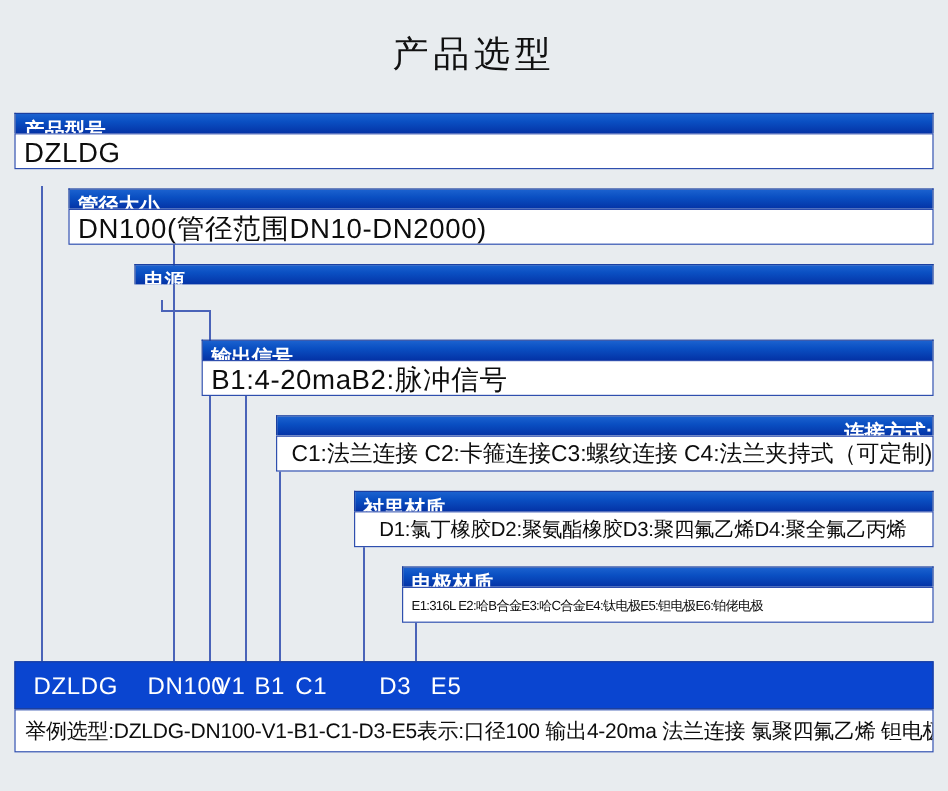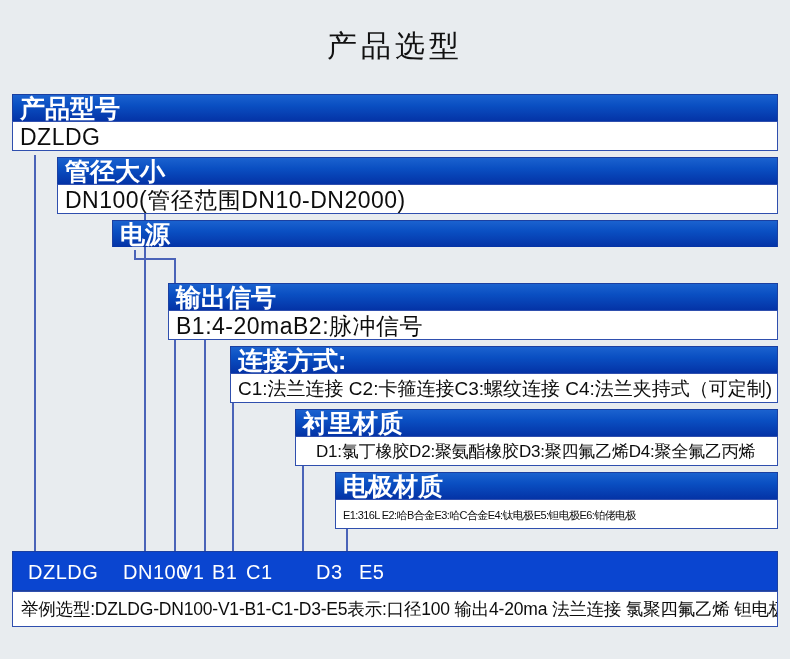--- a/index.html
+++ b/index.html
@@ -49,24 +49,24 @@
   }
 
   
   .spec-row {
     position: absolute;
     box-sizing: border-box;
   }
   .spec-header {
     background: linear-gradient(to bottom, #1b62cf 0%, #0a4fc2 40%, #0433a6 100%);
     color: #ffffff;
-    font-size: 25px;
+    font-size: 17px;
     font-weight: bold;
     line-height: 27px;
-    height: 27px;
+    height: 17px;
     padding-left: 7px;
     box-sizing: border-box;
     border: 1px solid #1b3fa0;
     border-bottom: none;
     overflow: hidden;
     white-space: nowrap;
   }
   .spec-value {
     background: #ffffff;
     color: #0d0d0d;
@@ -162,21 +162,21 @@
 
   <div class="spec-row" id="row-2" style="left:112px; top:220px; width:666px;">
     <div class="spec-header">电源</div>
   </div>
 
   <div class="spec-row" id="row-3" style="left:168px; top:283px; width:610px;">
     <div class="spec-header">输出信号</div>
     <div class="spec-value v-big">B1:4-20maB2:脉冲信号</div>
   </div>
 
-  <div class="spec-row" id="row-4" style="left:230px; top:346px; width:548px;">
+  <div class="spec-row" id="row-4" style="left:230px; top:346px; width:548px;text-align:right;">
     <div class="spec-header">连接方式:</div>
     <div class="spec-value v-mid">C1:法兰连接 C2:卡箍连接C3:螺纹连接 C4:法兰夹持式（可定制)</div>
   </div>
 
   <div class="spec-row" id="row-5" style="left:295px; top:409px; width:483px;">
     <div class="spec-header">衬里材质</div>
     <div class="spec-value v-small">D1:氯丁橡胶D2:聚氨酯橡胶D3:聚四氟乙烯D4:聚全氟乙丙烯</div>
   </div>
 
   <div class="spec-row" id="row-6" style="left:335px; top:472px; width:443px;">

